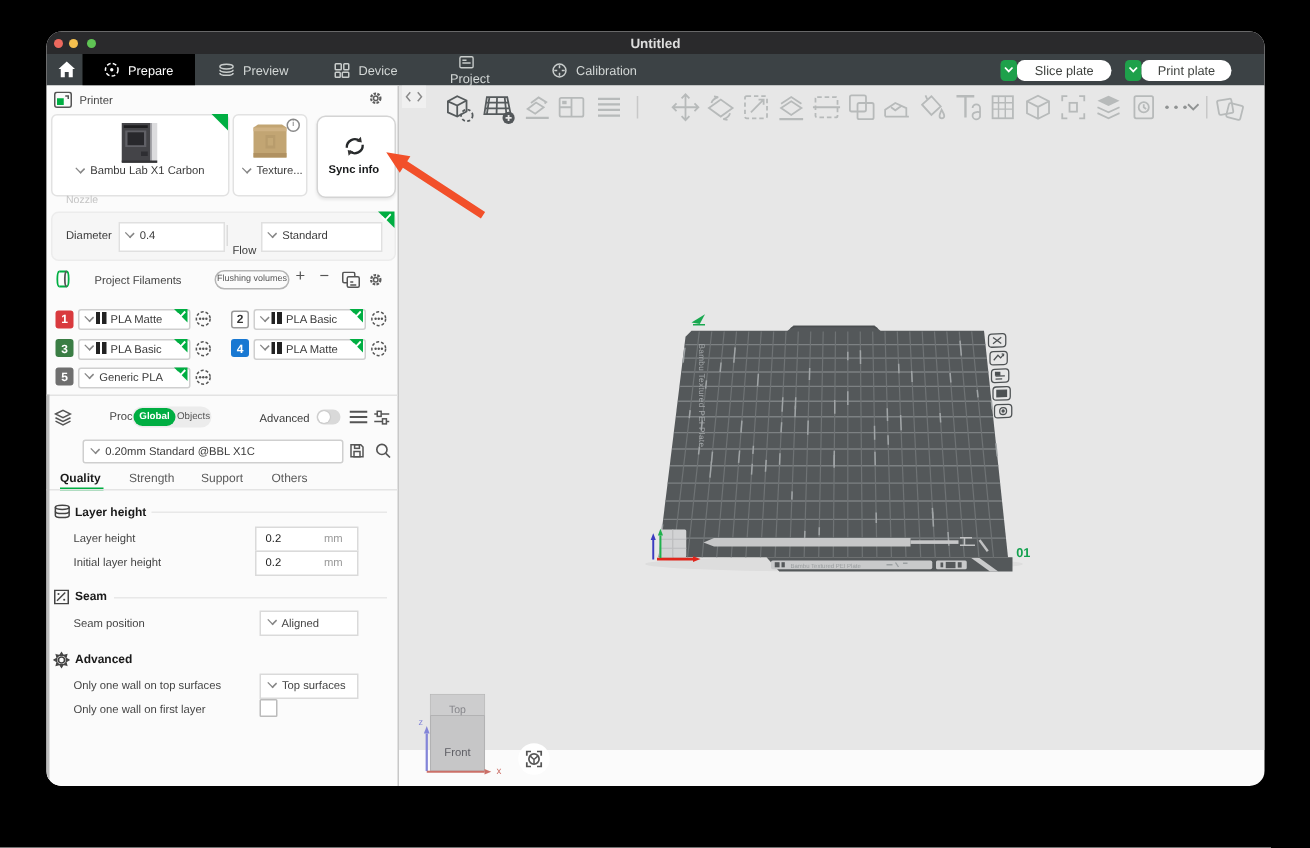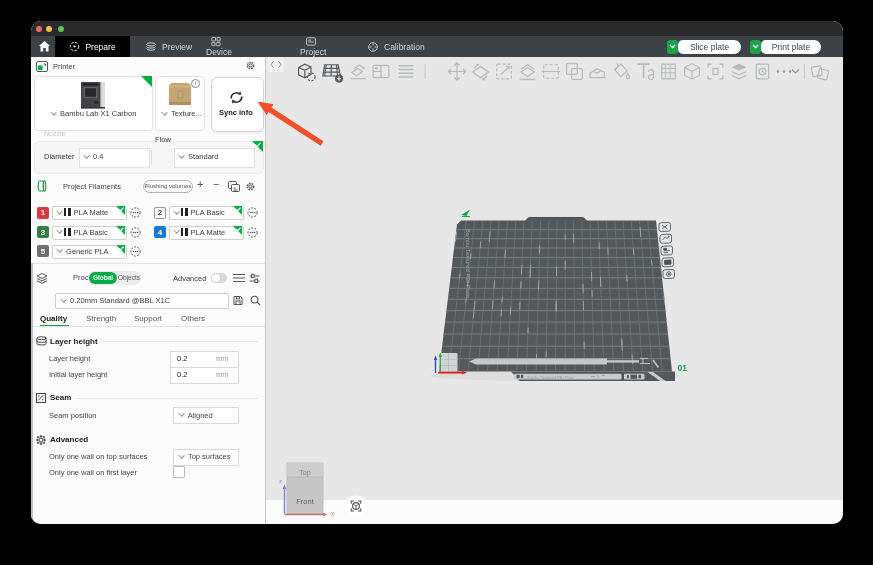--- a/index.html
+++ b/index.html
@@ -34,20 +34,21 @@
   .param{font-size:7.5px;color:#444;}
 </style>
 </head>
 <body>
 <div id="win" class="abs">
 
   <div id="titlebar" class="abs">
     <div class="abs tl" style="left:4.5px;background:#ec695e;"></div>
     <div class="abs tl" style="left:15px;background:#f4bf4e;"></div>
     <div class="abs tl" style="left:26.5px;background:#5fc454;"></div>
+    <div class="abs" id="title">Untitled</div>
   </div>
 
   <div id="nav" class="abs">
     <svg class="abs" style="left:7px;top:4px;" width="13" height="13" viewBox="0 0 13 13">
       <path d="M6.5 1 L12 6 L10.5 6 L10.5 11.5 L7.8 11.5 L7.8 8 L5.2 8 L5.2 11.5 L2.5 11.5 L2.5 6 L1 6 Z" fill="#fff"></path>
     </svg>
     <div class="abs navtab" id="prepare" style="left:24px;width:75px;justify-content:center;">
       <svg width="11" height="11" viewBox="0 0 11 11">
           <circle cx="5.5" cy="5.5" r="4.2" fill="none" stroke="#fff" stroke-width="1" stroke-dasharray="2.5 1.5"></circle>
           <circle cx="5.5" cy="5.5" r="1.1" fill="#fff"></circle>
@@ -57,21 +58,21 @@
     <div class="abs navtab" style="left:114px;">
       <svg width="12" height="12" viewBox="0 0 12 12">
           <g stroke="#c9cdcc" fill="none" stroke-width="1">
             <ellipse cx="6" cy="3.4" rx="4.4" ry="1.6"></ellipse>
             <path d="M1.6 5.5 A4.4 1.6 0 0 0 10.4 5.5"></path>
             <path d="M1.6 7.6 A4.4 1.6 0 0 0 10.4 7.6"></path>
           </g>
         </svg>
       <span>Preview</span>
     </div>
-    <div class="abs navtab" style="left:175px;flex-direction:column;">
+    <div class="abs navtab" style="left:191px;">
       <svg width="12" height="12" viewBox="0 0 12 12">
           <g stroke="#c9cdcc" fill="none" stroke-width="1">
             <rect x="1.5" y="1.5" width="4" height="4" rx="0.5"></rect>
             <rect x="7.2" y="1.5" width="3.3" height="4" rx="0.5"></rect>
             <rect x="1.5" y="7.2" width="3.3" height="3.3" rx="0.5"></rect>
             <rect x="6.2" y="7.2" width="4.3" height="3.3" rx="0.5"></rect>
           </g>
         </svg>
       <span>Device</span>
     </div>
@@ -163,21 +164,21 @@
     <div class="abs txt fade" style="left:13px;top:73px;font-size:7px;">Nozzle</div>
     <div class="abs" style="left:3px;top:84px;width:228px;height:31px;background:#f6f6f6;border:1px solid #ececec;border-radius:5px;"></div>
     <div class="abs cornertri" style="left:221px;top:84px;"></div>
     <svg class="abs" style="left:223px;top:85px;" width="7" height="6" viewBox="0 0 7 6">
         <path d="M0.5 2.5 L2.8 4.8 L6.5 0.8" stroke="#fff" stroke-width="1.2" fill="none"></path>
       </svg>
     <div class="abs txt" style="left:13px;top:95px;">Diameter</div>
     <div class="abs" style="left:47.5px;top:91px;width:69px;height:18px;background:#fff;border:1px solid #e0e0e0;"></div>
     <div class="abs txt" style="left:52px;top:95px;"><i class="cv"></i> 0.4</div>
     <div class="abs" style="left:119.5px;top:93px;width:1px;height:14px;background:#dcdcdc;"></div>
-    <div class="abs txt" style="left:124px;top:78px;">Flow</div>
+    <div class="abs txt" style="left:124px;top:105px;">Flow</div>
     <div class="abs" style="left:142.5px;top:91px;width:79px;height:18px;background:#fff;border:1px solid #e0e0e0;"></div>
     <div class="abs txt" style="left:147px;top:95px;"><i class="cv"></i> Standard</div>
 
     <svg class="abs" style="left:5px;top:123px;" width="12" height="12" viewBox="0 0 12 12">
         <g fill="none" stroke="#00ae42" stroke-width="1.2">
           <path d="M3.5 1 h5 M3.5 11 h5"></path>
           <path d="M3.5 1 C1.8 1 1.8 11 3.5 11"></path>
           <path d="M8.5 1 C10.2 1 10.2 11 8.5 11"></path>
           <path d="M8.5 1 C6.8 1 6.8 11 8.5 11" stroke="#555"></path>
         </g>

